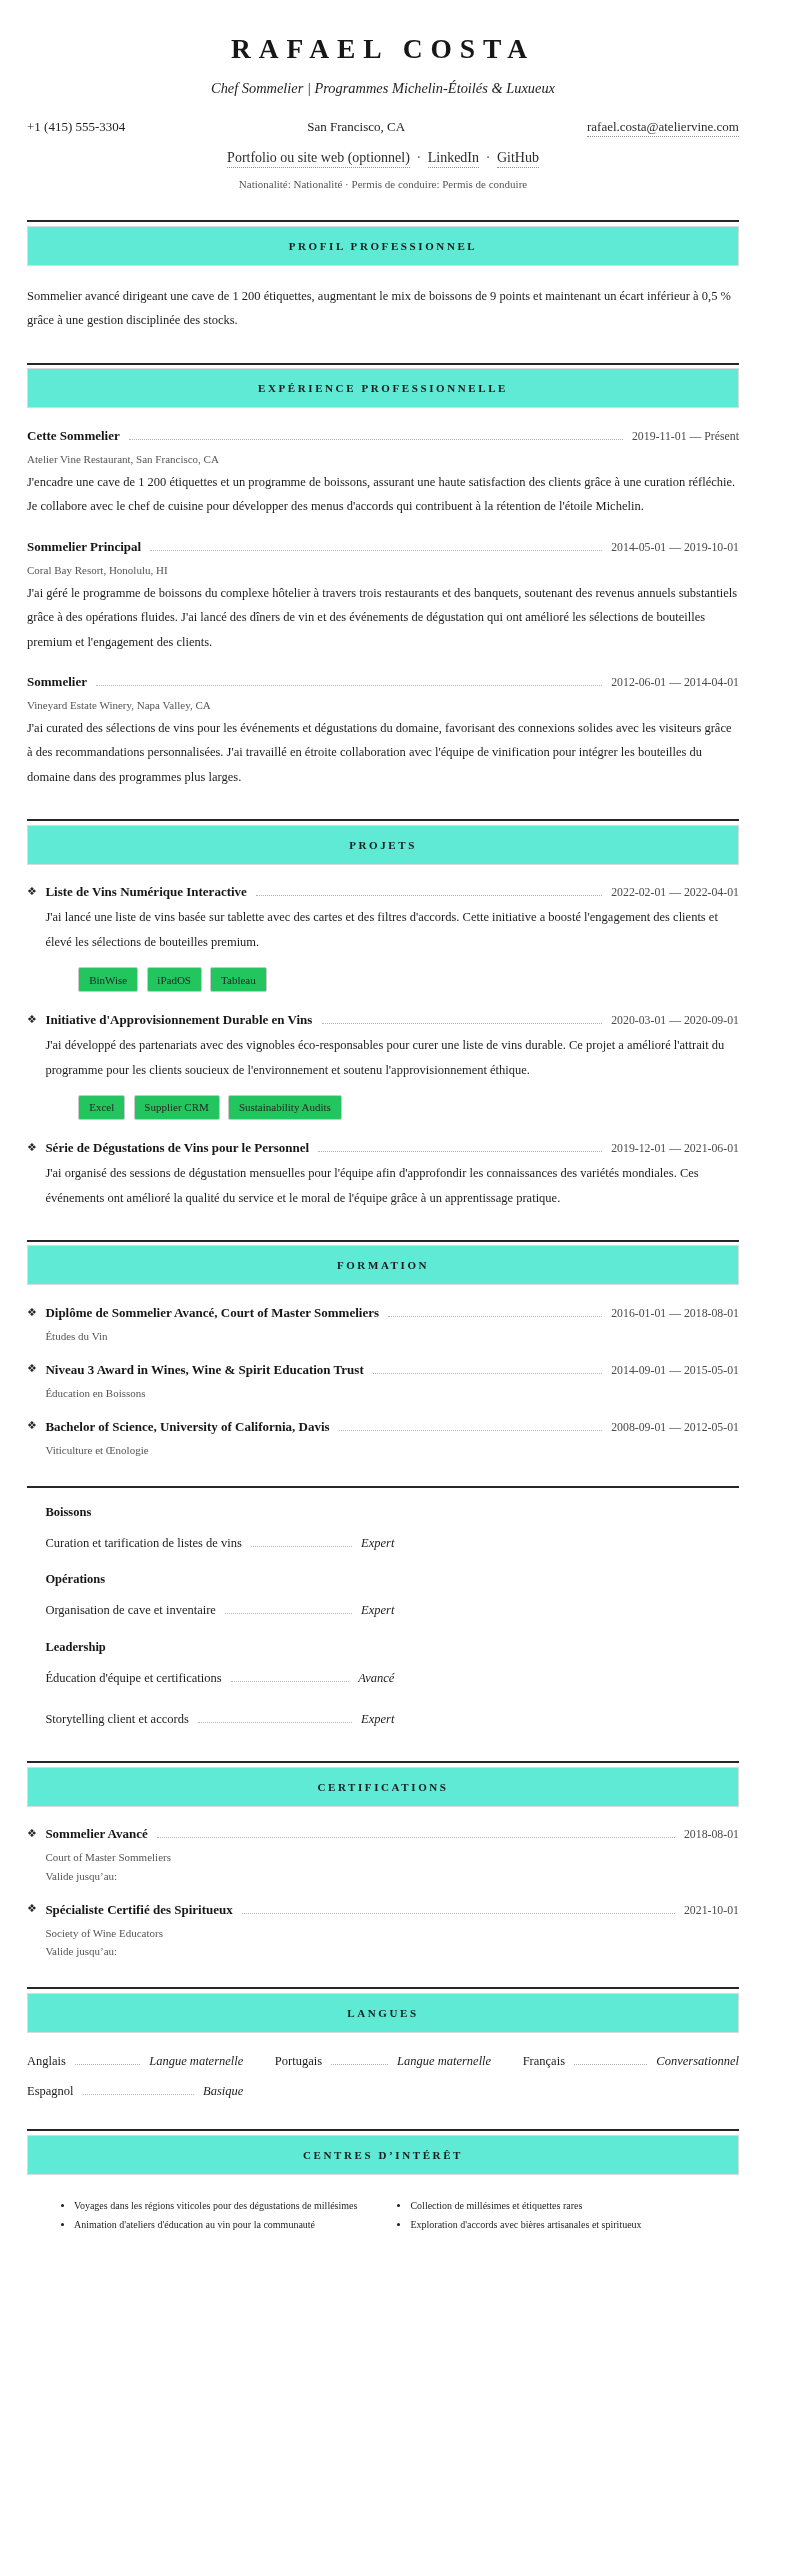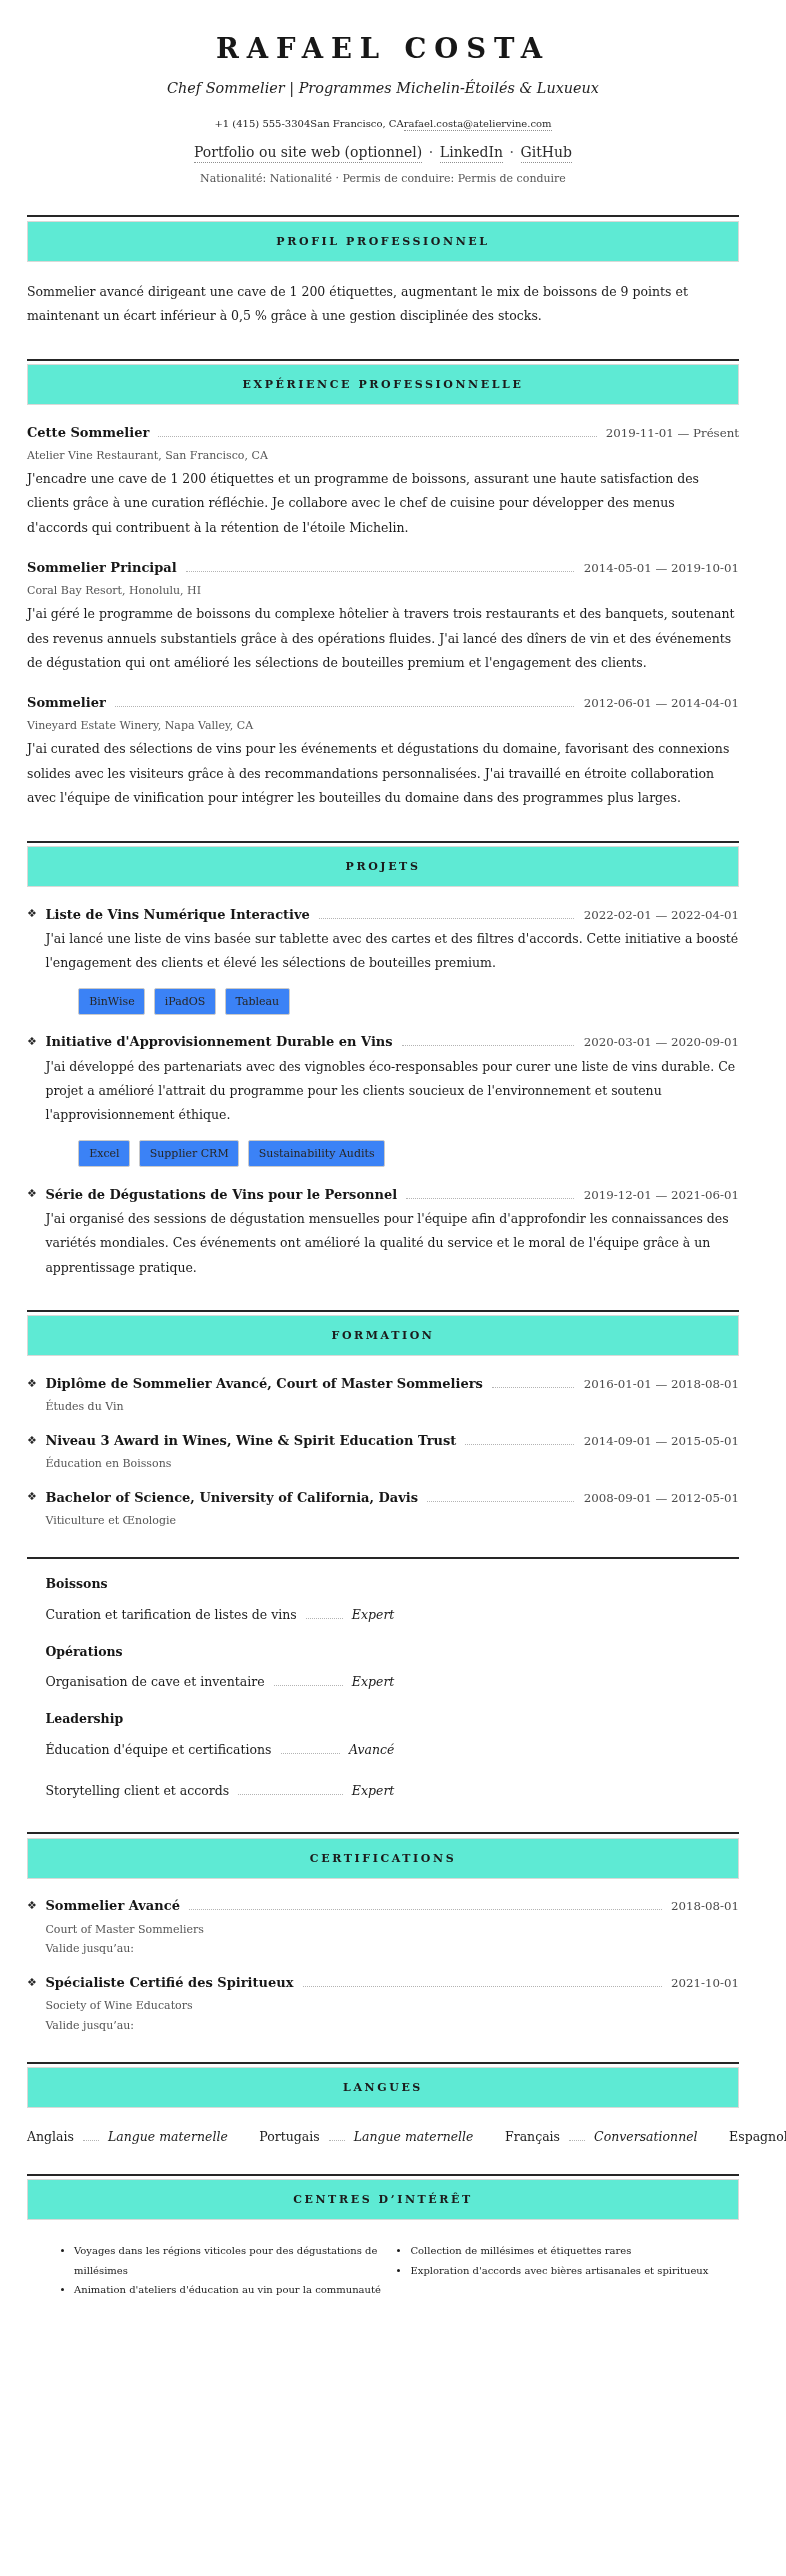--- a/index.html
+++ b/index.html
@@ -6,44 +6,45 @@
   html, body { margin: 0; padding: 0; background: #ffffff; }
   body {
     width: 787px;
     font-family: "DejaVu Serif", "Liberation Serif", serif;
     color: #1c1c1c;
   }
   .page {
     width: 766px;
     min-height: 2576px;
     padding: 31.5px 27px 26px 27px;
+    font-family: Liberation Serif, serif;
   }
 
   
   .name {
     text-align: center;
     font-size: 27.5px;
     font-weight: bold;
     letter-spacing: 7.9px;
     line-height: 1.2;
     color: #171717;
   }
   .headline {
     text-align: center;
     font-style: italic;
     font-size: 14.4px;
     margin-top: 15.7px;
     color: #222;
   }
   .contact-row {
     display: flex;
-    justify-content: center;
+    justify-content: space-between;
     align-items: baseline;
     margin-top: 22px;
-    font-size: 10px;
+    font-size: 13px;
   }
   .links-row {
     text-align: center;
     margin-top: 13px;
     font-size: 14px;
     color: #333;
   }
   .links-row .sep { margin: 0 6.6px; color: #555; }
   .dotted-link {
     border-bottom: 0.7px dotted #8f8f8f;
@@ -104,21 +105,21 @@
     left: 0;
     top: 0.7px;
     font-size: 11px;
     color: #262626;
   }
 
   .chips { margin: 11.8px 0 0 33px; display: flex; gap: 8.5px; }
   .chip {
     border: 0.7px solid #c9c9c9;
     border-radius: 2px;
-    background: #3b82f6;
+    background: #22c55e;
     padding: 5.9px 9.8px;
     font-size: 11px;
     color: #262626;
   }
 
   
   .skills-wrap { padding-left: 18.4px; }
   .skill-group { margin-top: 17px; }
   .skill-group-title { font-size: 12.5px; font-weight: bold; color: #171717; }
   .skill-row {
@@ -132,21 +133,21 @@
   .skill-name { flex: 0 1 auto; }
   .skill-level { font-style: italic; white-space: nowrap; }
 
   
   .cert-valid { margin-top: 6.6px; font-size: 11px; color: #555; }
 
   
   .lang-grid {
     margin-top: 21px;
     display: grid;
-    grid-template-columns: 1fr 1fr 1fr 1fr;
+    grid-template-columns: 1fr 1fr 1fr;
     column-gap: 31.5px;
     row-gap: 15.7px;
   }
   .lang-row { display: flex; align-items: baseline; font-size: 12.5px; }
   .lang-level { font-style: italic; white-space: nowrap; }
 
   
   .interests-list {
     margin: 21px 0 0 0;
     padding-left: 47px;

